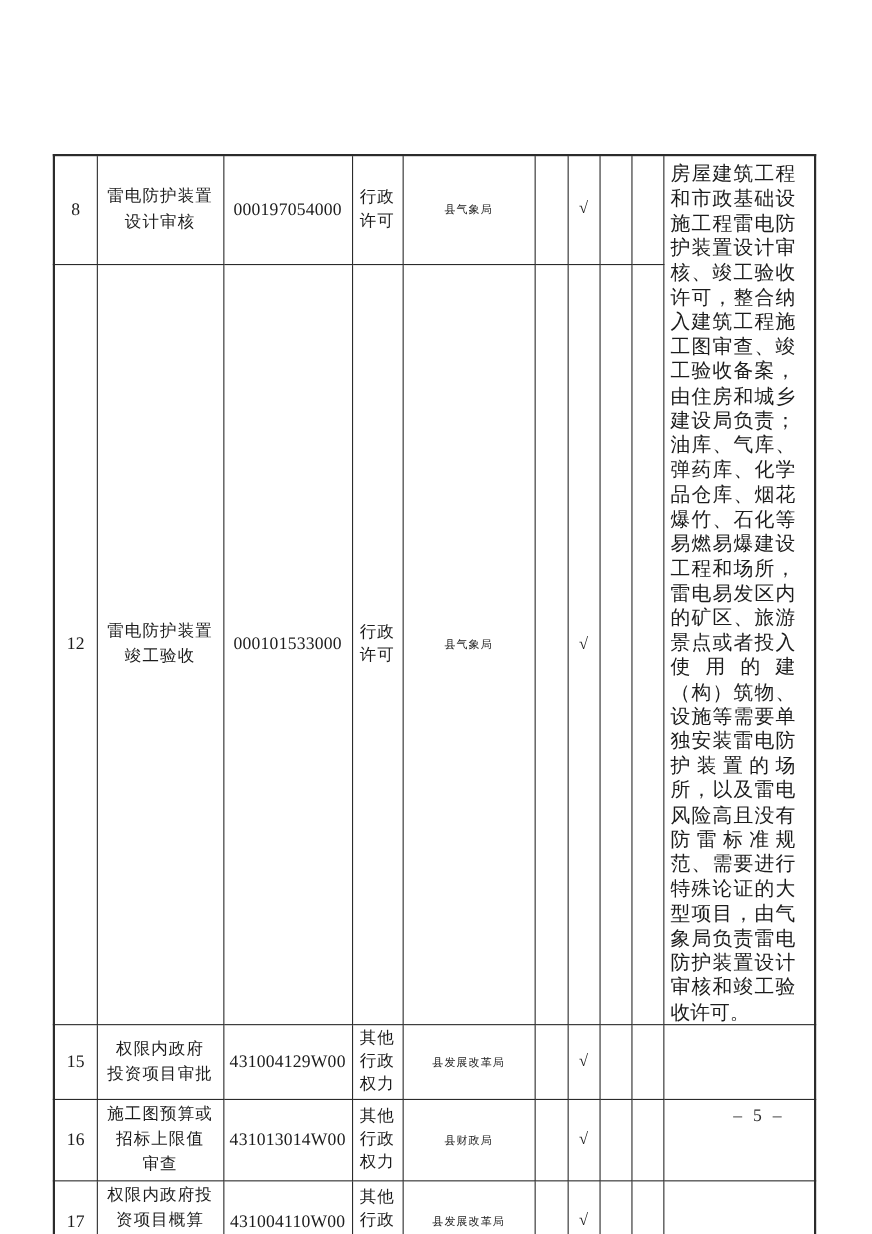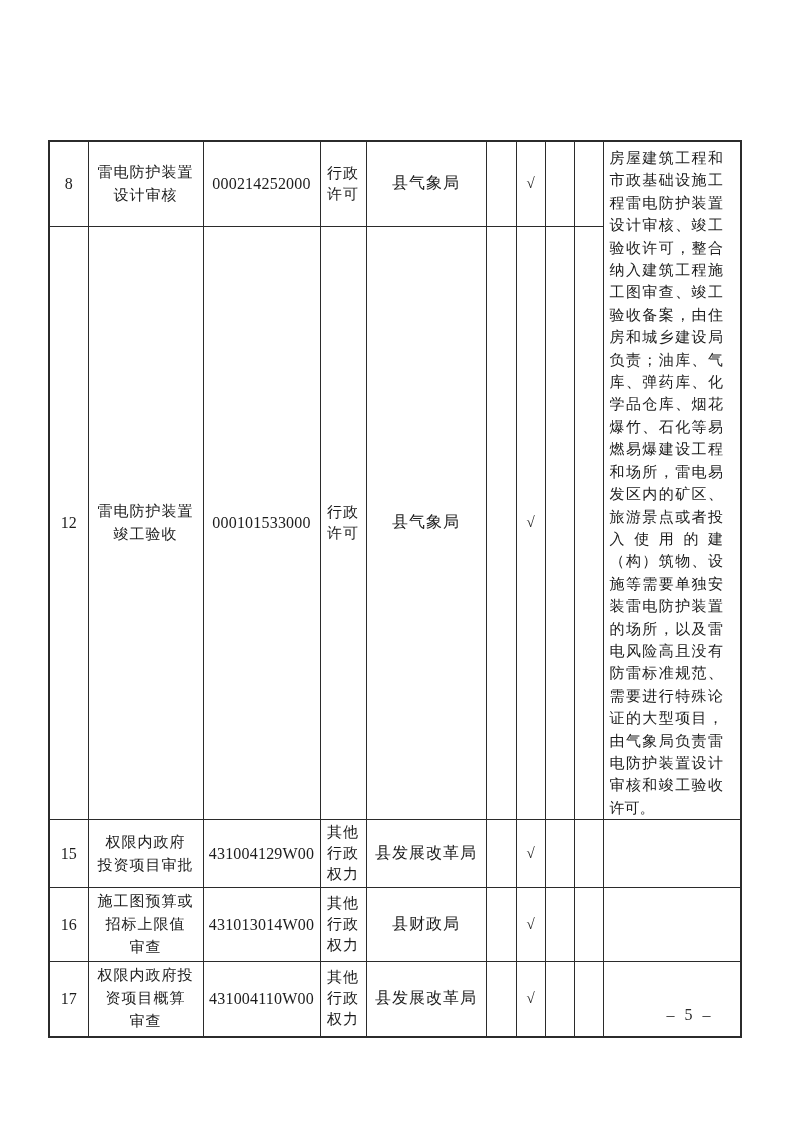--- a/index.html
+++ b/index.html
@@ -28,24 +28,24 @@
     border: 1px solid #2b2b2b;
     text-align: center;
     vertical-align: middle;
     padding: 0;
     overflow: hidden;
   }
   td.cell-no    { font-size: 16px; }
   td.cell-name  { font-size: 15px; letter-spacing: 1px; line-height: 23px; white-space: pre-line; }
   td.cell-code  { font-size: 16px; letter-spacing: 0.2px; }
   td.cell-type  { font-size: 15px; letter-spacing: 1px; line-height: 21px; white-space: pre-line; margin-top: 25px; }
-  td.cell-dept  { font-size: 16px; letter-spacing: 1px; }
+  td.cell-dept  { font-size: 10px; letter-spacing: 1px; }
   td.cell-check { font-size: 15px; }
   td.cell-remark {
-    font-size: 15px;
+    font-size: 18px;
     line-height: 22.4px;
     text-align: justify;
     text-justify: inter-character;
     vertical-align: top;
     padding: 5px 17px 0 6px;
   }
   .page-number {
     position: absolute;
     left: 600px;
     top: 1006px;
@@ -72,21 +72,21 @@
       <col style="width:29px">
       <col style="width:29px">
       <col style="width:29px">
       <col style="width:138px">
     </colgroup>
     <tbody>
       <tr style="height:77px">
         <td class="cell-no">8</td>
         <td class="cell-name">雷电防护装置
 设计审核</td>
-        <td class="cell-code">000214252000</td>
+        <td class="cell-code">000197054000</td>
         <td class="cell-type">行政
 许可</td>
         <td class="cell-dept">县气象局</td>
         <td></td>
         <td class="cell-check">√</td>
         <td></td>
         <td></td>
         <td class="cell-remark" rowspan="2">房屋建筑工程和市政基础设施工程雷电防护装置设计审核、竣工验收许可，整合纳入建筑工程施工图审查、竣工验收备案，由住房和城乡建设局负责；油库、气库、弹药库、化学品仓库、烟花爆竹、石化等易燃易爆建设工程和场所，雷电易发区内的矿区、旅游景点或者投入使用的建（构）筑物、设施等需要单独安装雷电防护装置的场所，以及雷电风险高且没有防雷标准规范、需要进行特殊论证的大型项目，由气象局负责雷电防护装置设计审核和竣工验收许可。</td>
       </tr>
       <tr style="height:536px">

